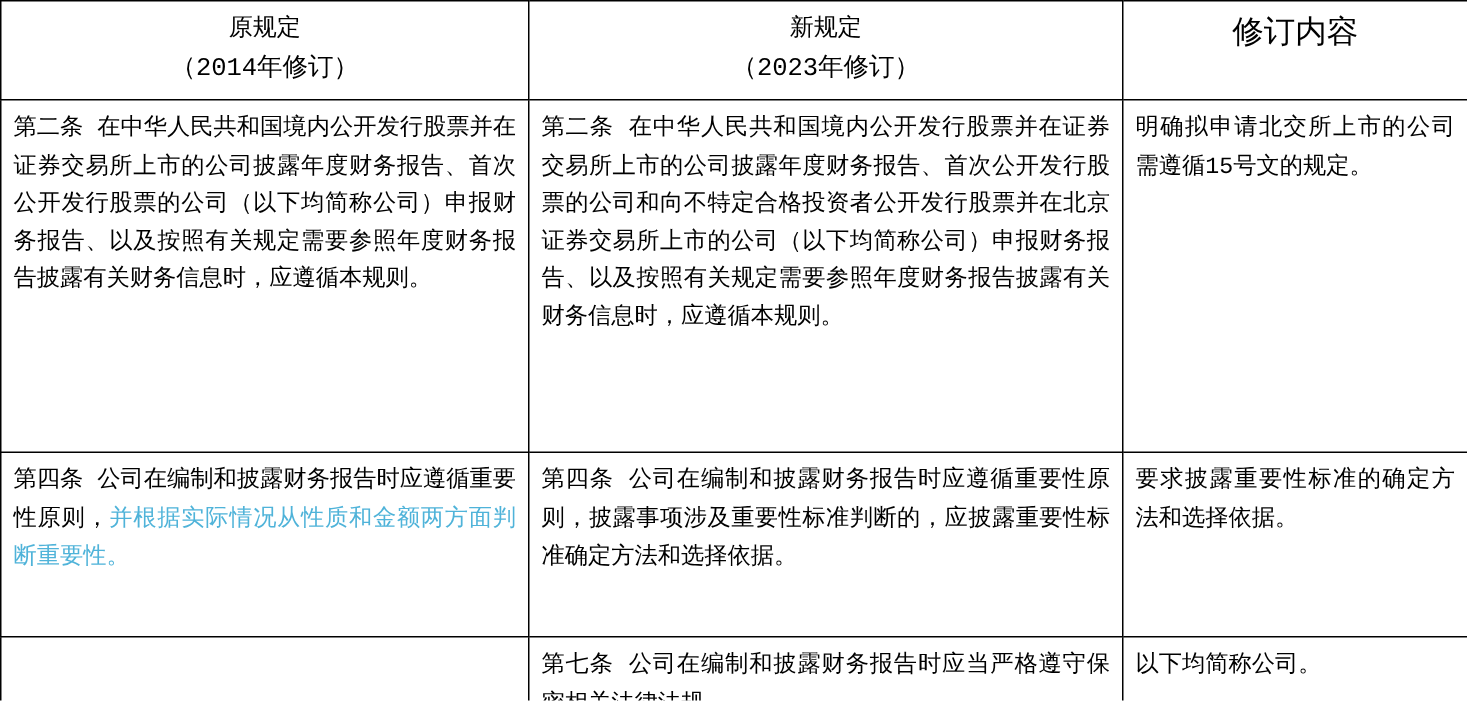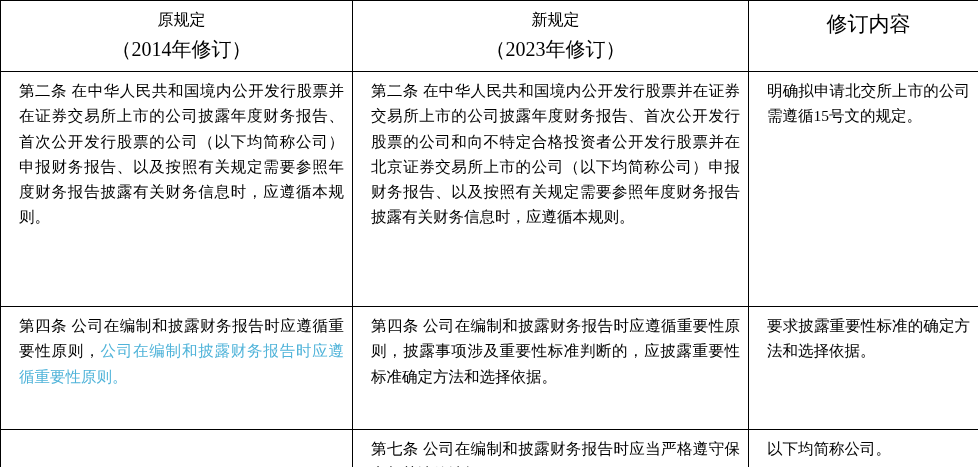--- a/index.html
+++ b/index.html
@@ -15,43 +15,43 @@
     overflow: hidden;
   }
   table.cmp {
     border-collapse: collapse;
     width: 978px;
     table-layout: fixed;
   }
   table.cmp th, table.cmp td {
     border: 1px solid #000000;
     vertical-align: top;
-    padding: 6px 8px 6px 18px;
+    padding: 6px 8px 6px 8px;
     font-size: 15.5px;
     line-height: 1.62;
-    font-family: Liberation Serif, serif;
+    font-family: Liberation Mono, monospace;
   }
   col.c1 { width: 352px; }
   col.c2 { width: 396px; }
   col.c3 { width: 230px; }
 
   thead th {
     text-align: center;
     vertical-align: middle;
     font-weight: normal;
     padding-top: 5px;
     padding-bottom: 5px;
   }
   .hdr-line1 {
     display: block;
     font-size: 16px;
   }
   .hdr-line2 {
     display: block;
-    font-size: 20px;
+    font-size: 17px;
   }
   .hdr-single {
     display: block;
     font-size: 21px;
   }
   td.cell {
     text-align: justify;
     text-justify: inter-ideograph;
     margin-left: 15px;
   }
@@ -93,21 +93,21 @@
         </td>
       <td class="cell">
           <p class="para"><span>第二条  在中华人民共和国境内公开发行股票并在证券交易所上市的公司披露年度财务报告、首次公开发行股票的公司和</span><span class="red">向不特定合格投资者公开发行股票并在北京证券交易所上市的公司</span><span>（以下均简称公司）申报财务报告、以及按照有关规定需要参照年度财务报告披露有关财务信息时，应遵循本规则。</span></p>
         </td>
       <td class="cell">
           <p class="para"><span>明确拟申请北交所上市的公司需遵循15号文的规定。</span></p>
         </td>
     </tr>
     <tr class="row-mid">
       <td class="cell">
-          <p class="para"><span>第四条  公司在编制和披露财务报告时应遵循重要性原则，</span><span class="blue">公司在编制和披露财务报告时应遵循重要性原则。</span></p>
+          <p class="para"><span>第四条  公司在编制和披露财务报告时应遵循重要性原则，</span><span class="blue">并根据实际情况从性质和金额两方面判断重要性。</span></p>
         </td>
       <td class="cell">
           <p class="para"><span>第四条  公司在编制和披露财务报告时应遵循重要性原则，</span><span class="red">披露事项涉及重要性标准判断的，</span><span class="red">应披露重要性标准确定方法和选择依据。</span></p>
         </td>
       <td class="cell">
           <p class="para"><span>要求披露重要性标准的确定方法和选择依据。</span></p>
         </td>
     </tr>
     <tr class="row-short">
       <td class="cell">

